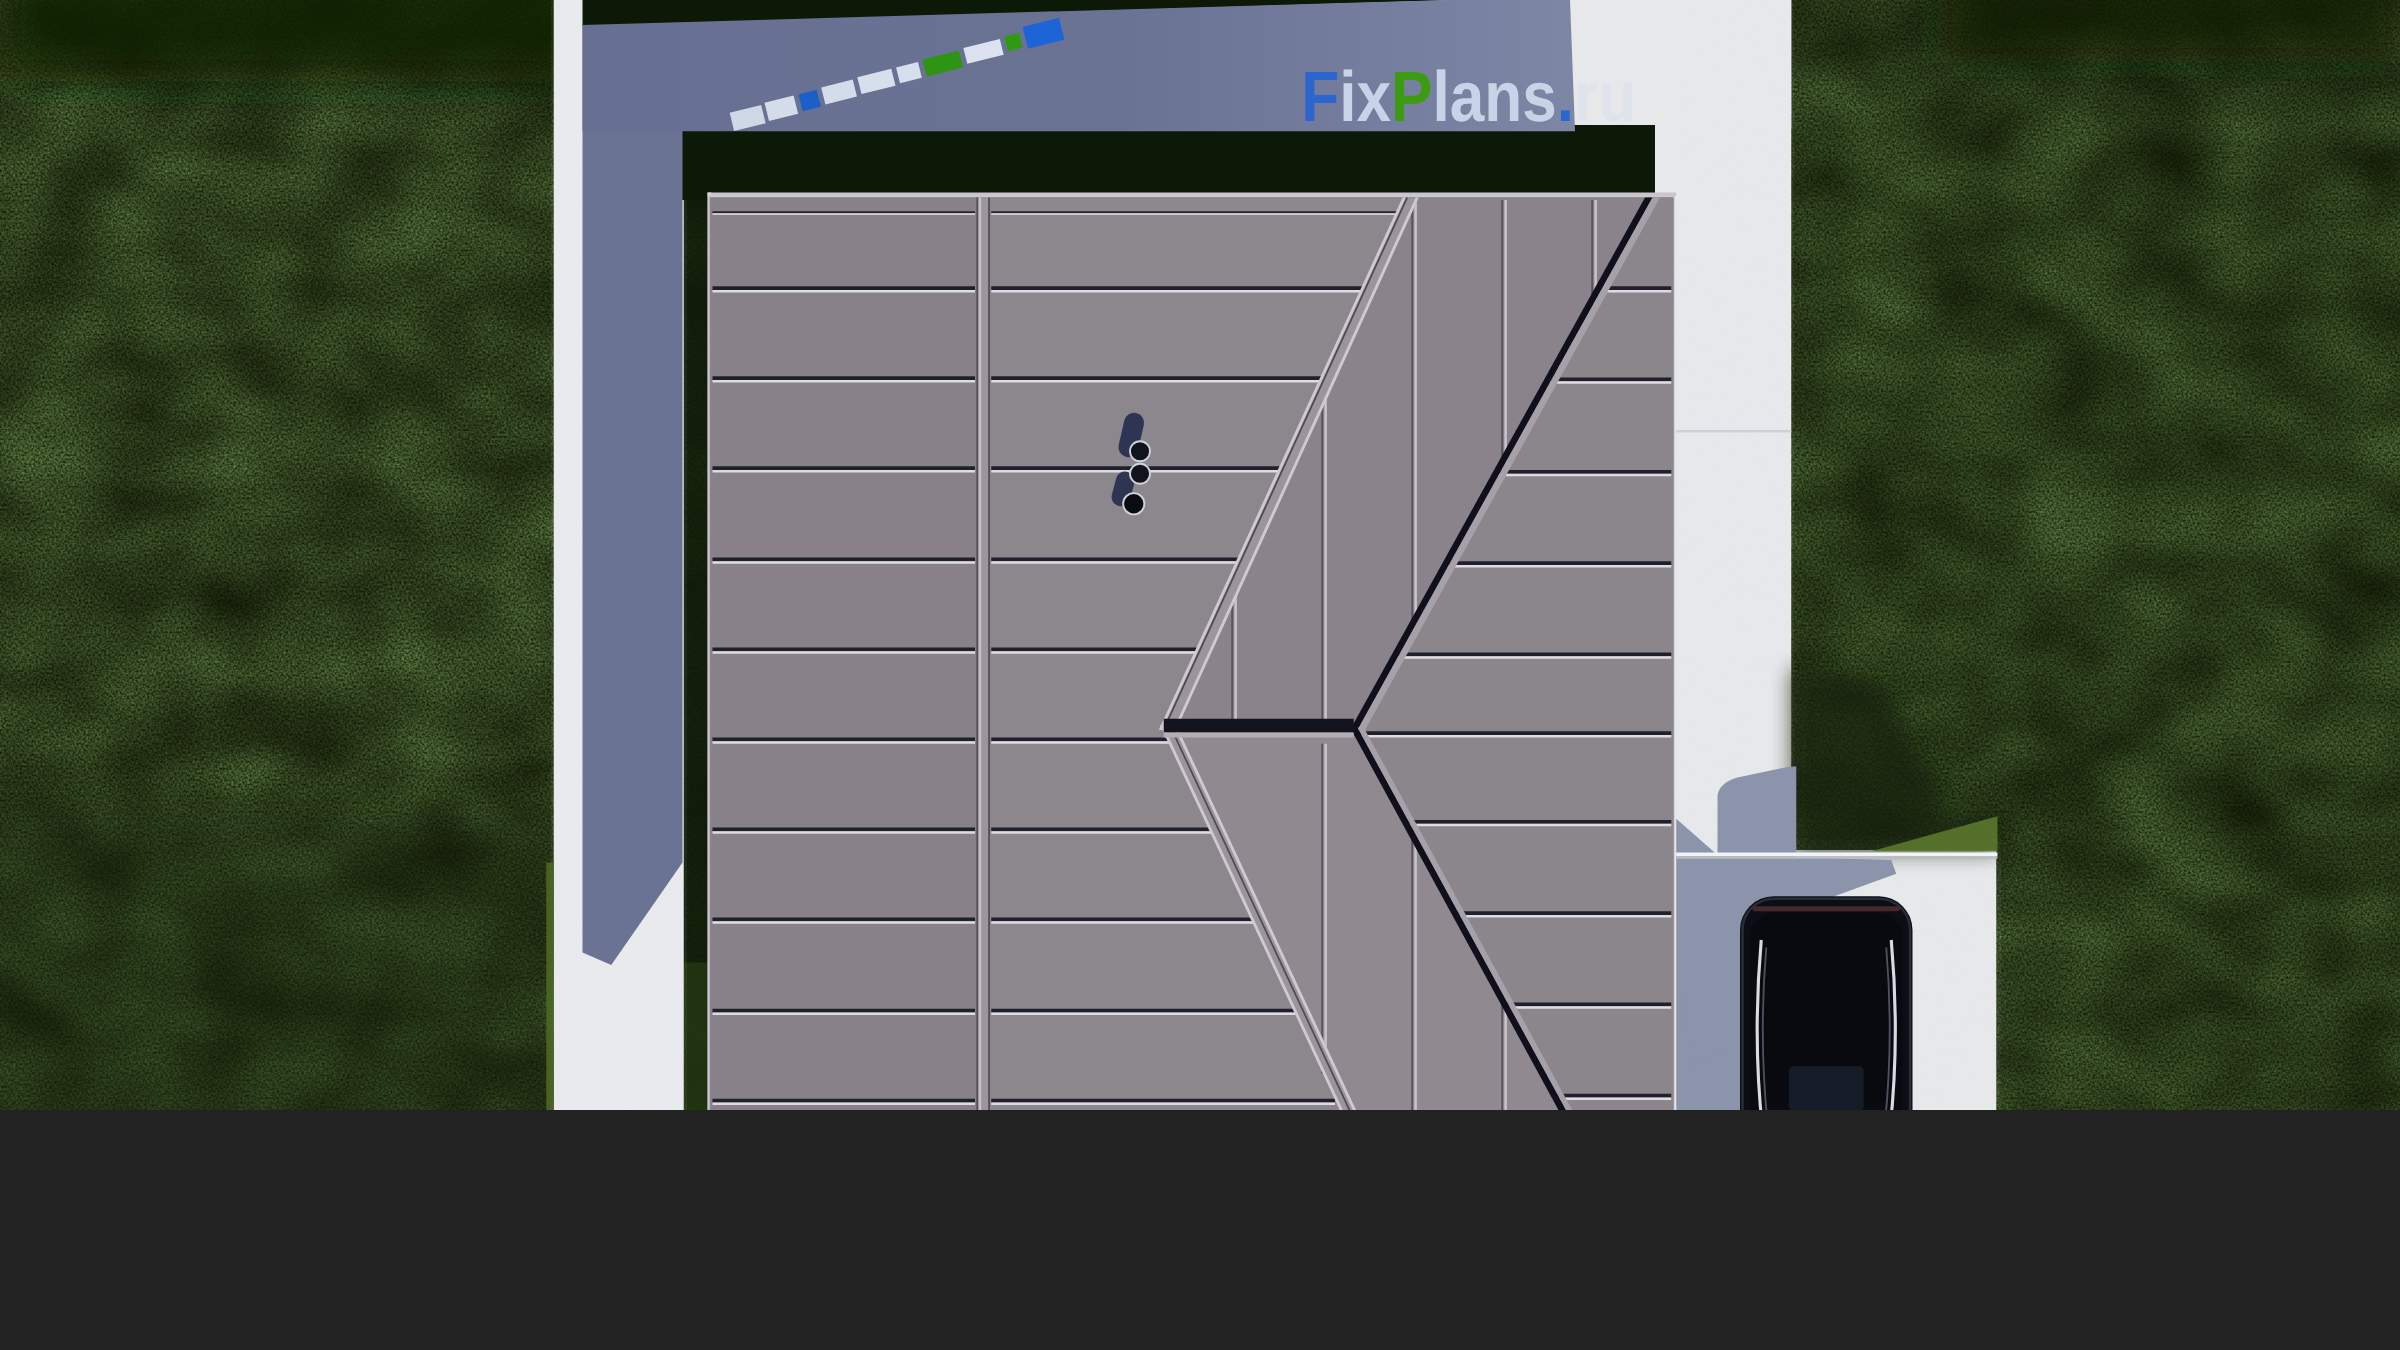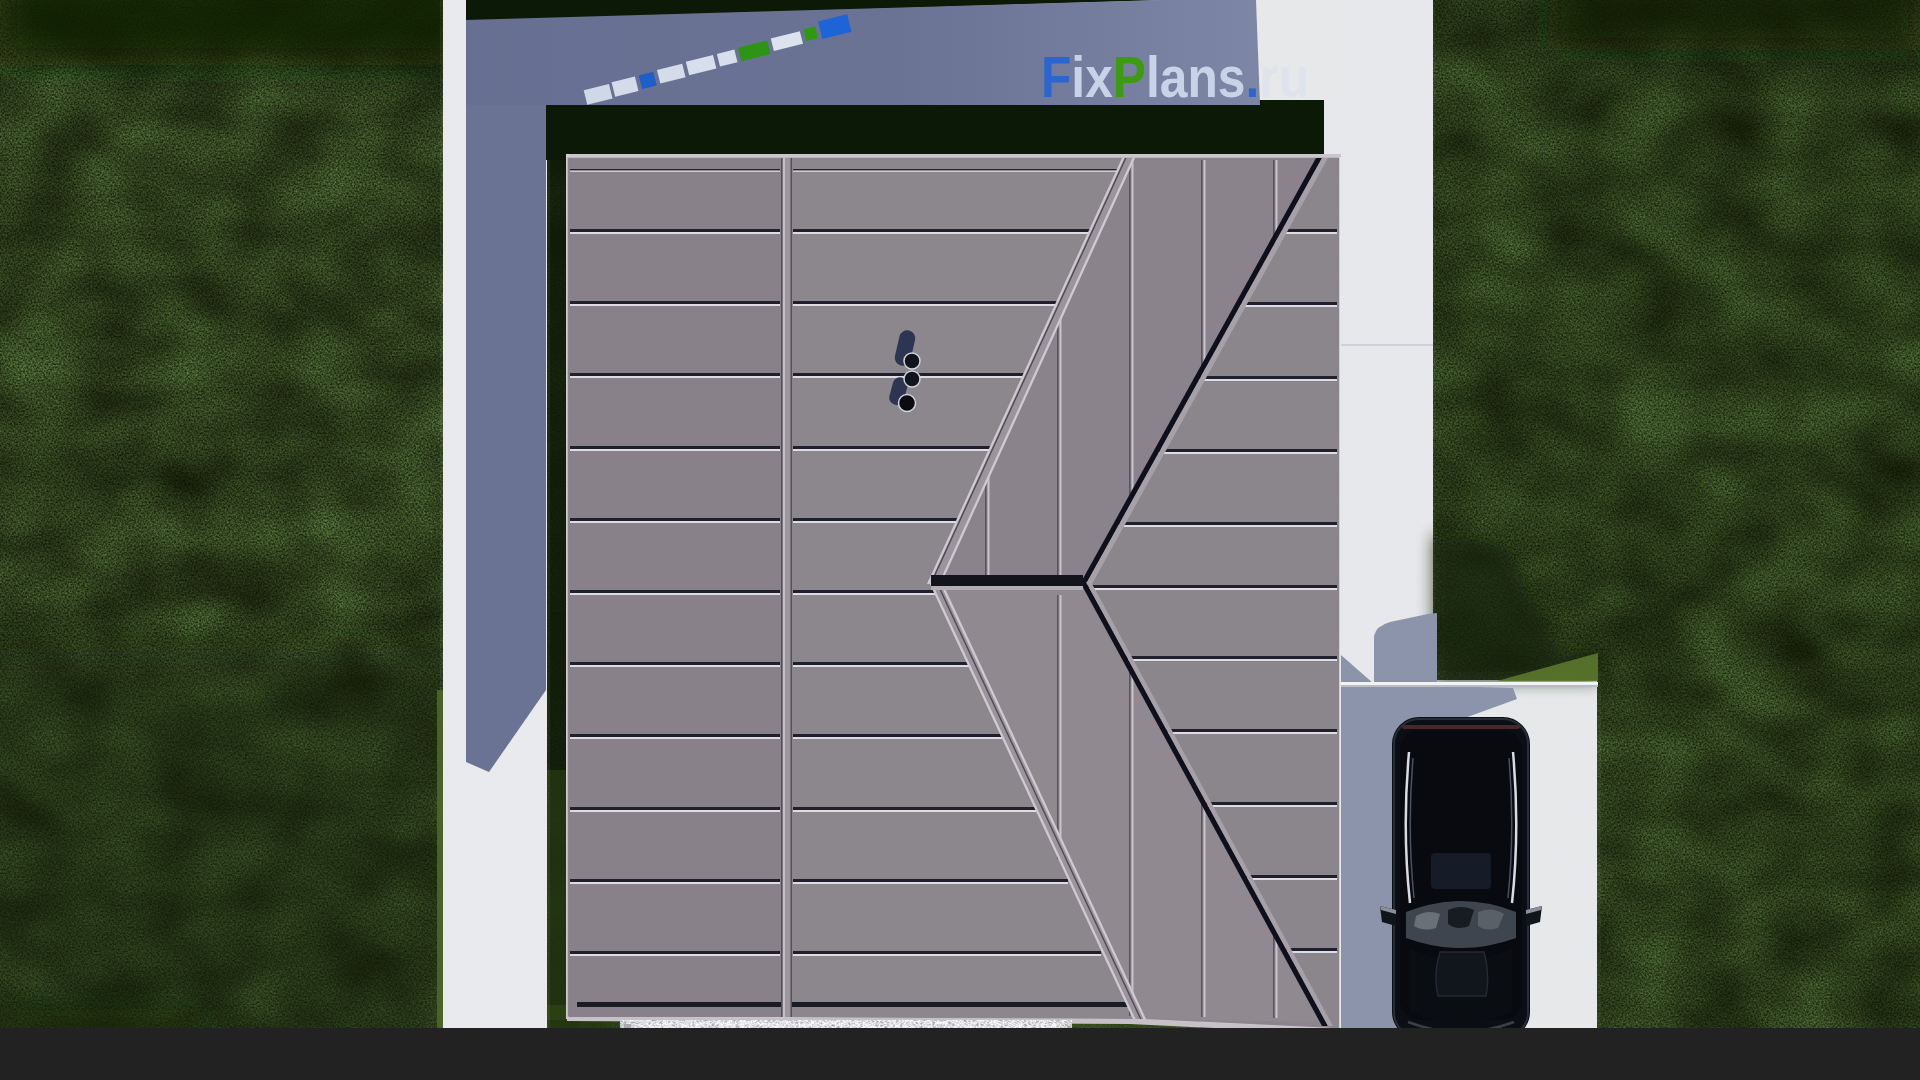--- a/index.html
+++ b/index.html
@@ -1,16 +1,16 @@
 <!DOCTYPE html>
 <html><head>
 <meta charset="utf-8">
 <style>
   html,body{margin:0;padding:0;background:#222;}
-  #stage{position:relative;width:1920px;height:1028px;overflow:hidden;font-family:"Liberation Sans",sans-serif;}
+  #stage{position:relative;width:1920px;height:888px;overflow:hidden;font-family:"Liberation Sans",sans-serif;}
 </style>
 </head>
 <body>
 <div id="stage">
 <svg width="1920" height="1080" viewBox="0 0 1920 1080" xmlns="http://www.w3.org/2000/svg">
 <defs>
   <filter id="grassN" color-interpolation-filters="sRGB" x="-2%" y="-2%" width="104%" height="104%">
     <feTurbulence type="fractalNoise" baseFrequency="0.55" numOctaves="2" seed="7" result="f"></feTurbulence>
     <feTurbulence type="fractalNoise" baseFrequency="0.013 0.018" numOctaves="2" seed="3" result="c"></feTurbulence>
     <feComposite in="f" in2="c" operator="arithmetic" k1="1.7" k2="0.16" k3="0" k4="0" result="m"></feComposite>

